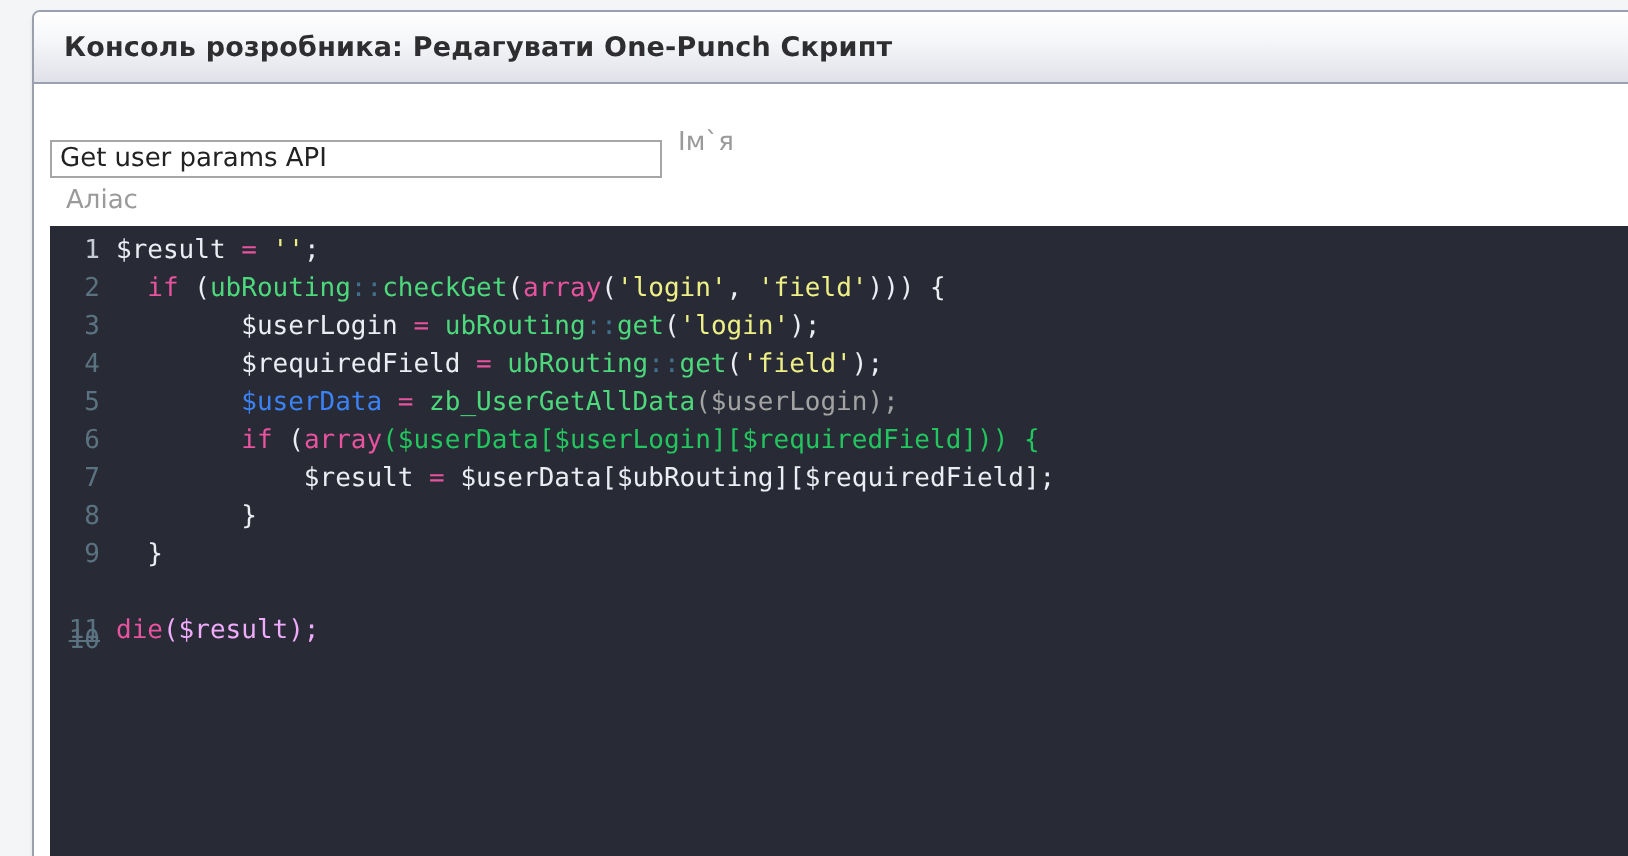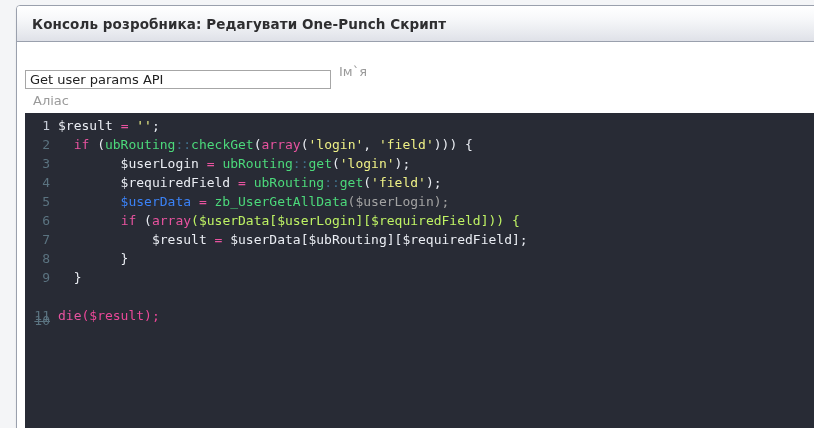--- a/index.html
+++ b/index.html
@@ -100,23 +100,23 @@
       <div class="field-row">
         <label>Аліас</label>
       </div>
 
       <div class="editor" id="code-editor" style="background: rgb(40, 43, 53);">
           <div class="code-line"><span class="ln" style="color: rgb(198, 204, 214);">1</span><span style="color: rgb(234, 237, 243);">$result </span><span style="color: rgb(232, 83, 159);">=</span><span style="color: rgb(234, 237, 243);"> </span><span style="color: rgb(238, 240, 134);">''</span><span style="color: rgb(234, 237, 243);">;</span></div>
           <div class="code-line"><span class="ln" style="color: rgb(91, 115, 128);">2</span><span style="color: rgb(234, 237, 243);">  </span><span style="color: rgb(232, 83, 159);">if</span><span style="color: rgb(234, 237, 243);"> (</span><span style="color: rgb(76, 217, 123);">ubRouting</span><span style="color: rgb(64, 112, 139);">::</span><span style="color: rgb(76, 217, 123);">checkGet</span><span style="color: rgb(234, 237, 243);">(</span><span style="color: rgb(232, 83, 159);">array</span><span style="color: rgb(234, 237, 243);">(</span><span style="color: rgb(238, 240, 134);">'login'</span><span style="color: rgb(234, 237, 243);">, </span><span style="color: rgb(238, 240, 134);">'field'</span><span style="color: rgb(234, 237, 243);">))) {</span></div>
           <div class="code-line"><span class="ln" style="color: rgb(91, 115, 128);">3</span><span style="color: rgb(234, 237, 243);">        $userLogin </span><span style="color: rgb(232, 83, 159);">=</span><span style="color: rgb(234, 237, 243);"> </span><span style="color: rgb(76, 217, 123);">ubRouting</span><span style="color: rgb(64, 112, 139);">::</span><span style="color: rgb(76, 217, 123);">get</span><span style="color: rgb(234, 237, 243);">(</span><span style="color: rgb(238, 240, 134);">'login'</span><span style="color: rgb(234, 237, 243);">);</span></div>
           <div class="code-line"><span class="ln" style="color: rgb(91, 115, 128);">4</span><span style="color: rgb(234, 237, 243);">        $requiredField </span><span style="color: rgb(232, 83, 159);">=</span><span style="color: rgb(234, 237, 243);"> </span><span style="color: rgb(76, 217, 123);">ubRouting</span><span style="color: rgb(64, 112, 139);">::</span><span style="color: rgb(76, 217, 123);">get</span><span style="color: rgb(234, 237, 243);">(</span><span style="color: rgb(238, 240, 134);">'field'</span><span style="color: rgb(234, 237, 243);">);</span></div>
           <div class="code-line"><span class="ln" style="color: rgb(91, 115, 128);">5</span><span style="color: #3b82f6;">        $userData </span><span style="color: rgb(232, 83, 159);">=</span><span style="color: rgb(234, 237, 243);"> </span><span style="color: rgb(76, 217, 123); text-align: center;">zb_UserGetAllData</span><span style="color: #a3a3a3;">($userLogin);</span></div>
-          <div class="code-line"><span class="ln" style="color: rgb(91, 115, 128);">6</span><span style="color: rgb(234, 237, 243);">        </span><span style="color: rgb(232, 83, 159);">if</span><span style="color: rgb(234, 237, 243);"> (</span><span style="color: rgb(232, 83, 159);">array</span><span style="color: #bef264;">($userData[$userLogin][$requiredField])) {</span></div>
+          <div class="code-line"><span class="ln" style="color: rgb(91, 115, 128);">6</span><span style="color: rgb(234, 237, 243);">        </span><span style="color: rgb(232, 83, 159);">if</span><span style="color: rgb(234, 237, 243);"> (</span><span style="color: rgb(232, 83, 159);">array</span><span style="color: #22c55e;">($userData[$userLogin][$requiredField])) {</span></div>
           <div class="code-line"><span class="ln" style="color: rgb(91, 115, 128);">7</span><span style="color: rgb(234, 237, 243);">            $result </span><span style="color: rgb(232, 83, 159);">=</span><span style="color: rgb(234, 237, 243);"> $userData[$ubRouting][$requiredField];</span></div>
           <div class="code-line"><span class="ln" style="color: rgb(91, 115, 128);">8</span><span style="color: rgb(234, 237, 243);">        }</span></div>
           <div class="code-line"><span class="ln" style="color: rgb(91, 115, 128);">9</span><span style="color: rgb(234, 237, 243);">  }</span></div>
           <div class="code-line"><span class="ln" style="color: rgb(91, 115, 128); margin-top: 24px;">10</span></div>
-          <div class="code-line"><span class="ln" style="color: rgb(91, 115, 128); text-decoration: underline;">11</span><span style="color: rgb(232, 83, 159);">die</span><span style="color: #ec4899; text-align: right;">($result);</span></div>
+          <div class="code-line"><span class="ln" style="color: rgb(91, 115, 128); text-decoration: underline;">11</span><span style="color: rgb(232, 83, 159);">die</span><span style="color: #f0abfc; text-align: right;">($result);</span></div>
         </div>
 
     </div>
   </div>
 </div>
 
 </body></html>

